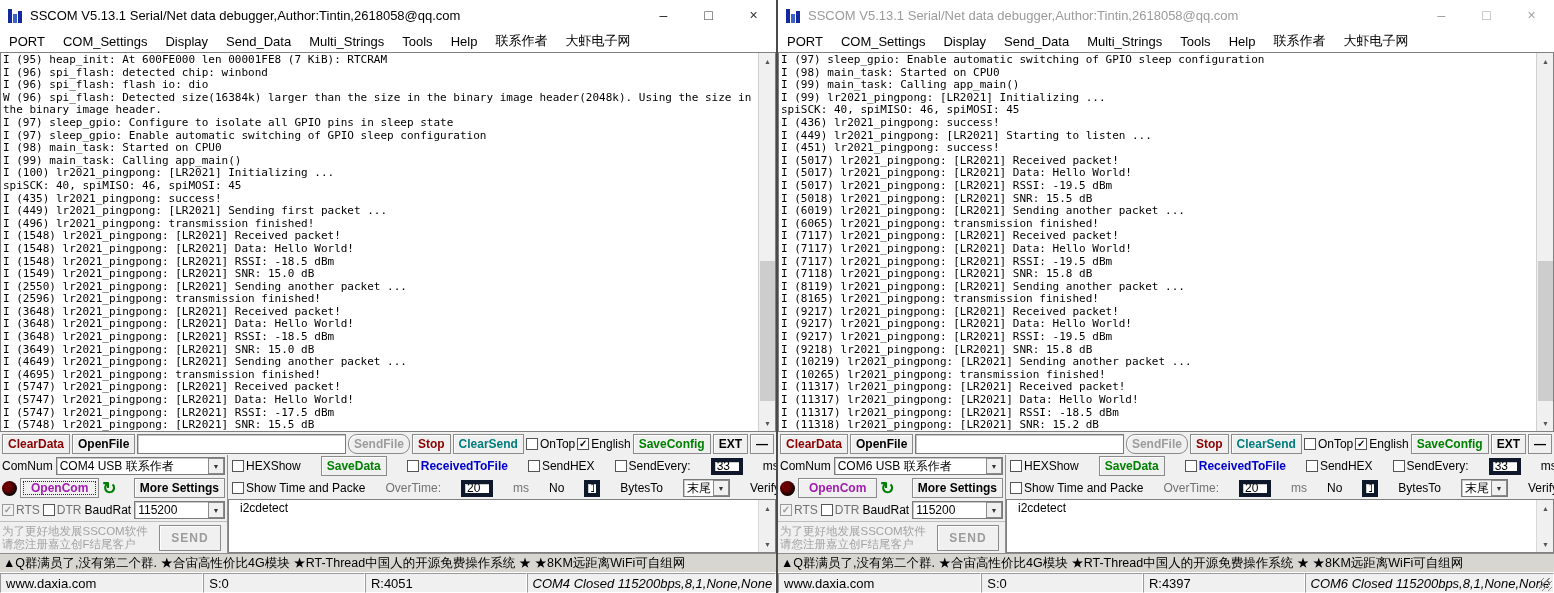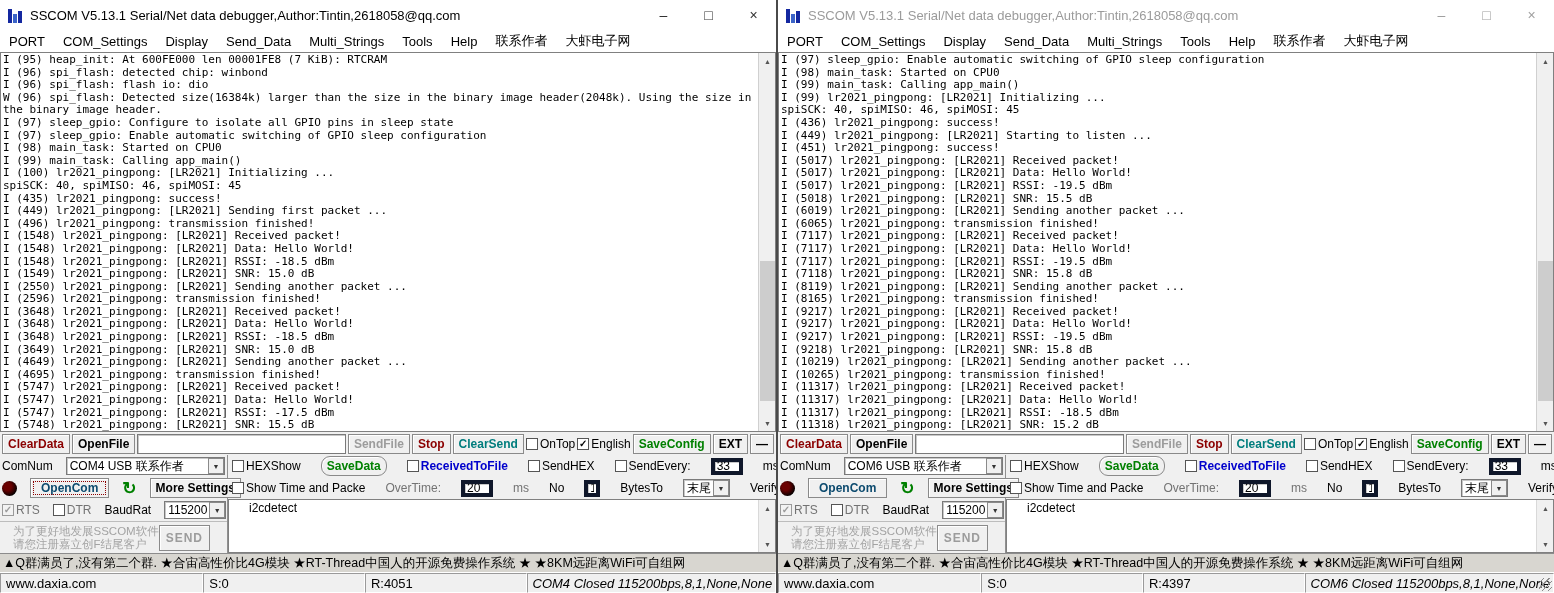--- a/index.html
+++ b/index.html
@@ -45,61 +45,61 @@
   
   .toolbar { height:24px; flex:0 0 auto; display:flex; align-items:center; gap:2px;
     padding:1px 2px; background:#f0f0f0; border-top:1px solid #808080; font-size:12px; }
   .btn { background:#f0f0f0; border:1px solid #8a8a8a; box-shadow:inset 1px 1px 0 #fff;
     font-size:12px; padding:1px 5px; height:20px; display:inline-flex; align-items:center;
     white-space:nowrap; color:#000; font-family:"Liberation Sans", sans-serif;font-weight:bold; }
   .btn.bold { font-weight:bold; }
   .btn.darkred { color:#8b0000; font-weight:bold; }
   .btn.teal { color:#007d7d; font-weight:bold; }
   .btn.green { color:#008000; font-weight:bold; }
-  .btn.disabled { color:#9c9c9c; }
+  .btn.disabled { color:#9c9c9c;border-radius:9px; }
   .sendbar { flex:1 1 auto; height:20px; border:1px solid #7a7a7a; background:#fff;
     box-shadow:inset 1px 1px 0 #c8c8c8; font-size:12px; padding:0 3px; min-width:40px; }
 
   .cbwrap { display:inline-flex; align-items:center; gap:2px; white-space:nowrap; font-size:12px; }
   .cb { width:12px; height:12px; background:#fff; border:1px solid #555; display:inline-flex;
     align-items:center; justify-content:center; font-size:10px; line-height:10px; color:#000; flex:0 0 auto; }
   .cb.checked::after { content:"✓"; font-weight:bold; }
   .cb.disabled { border-color:#9a9a9a; background:#f2f2f2; color:#9a9a9a; }
   .lbl-gray { color:#737373; }
   .addcrlf { background:#ffff00; color:#8b0000; font-weight:bold; padding:1px 4px; font-size:16px; }
 
   
   .lower { height:98px; flex:0 0 auto; display:flex; background:#f0f0f0; }
   .left-col { width:228px; flex:0 0 auto; border-right:1px solid #909090; display:flex; flex-direction:column; }
-  .lrow { height:22px; display:flex; align-items:center; gap:13px; padding:0 2px; font-size:12px; }
+  .lrow { height:22px; display:flex; align-items:center; gap:3px; padding:0 2px; font-size:12px; }
   .dd { background:#fff; border:1px solid #7a7a7a; box-shadow:inset 1px 1px 0 #c8c8c8;
     height:18px; display:inline-flex; align-items:center; font-size:12px; padding-left:3px; }
   .dd .dd-label { flex:1 1 auto; white-space:nowrap; overflow:hidden; }
   .dd .dd-arrow { width:16px; height:16px; background:#f0f0f0; border:1px solid #8a8a8a;
     display:flex; align-items:center; justify-content:center; font-size:7px; color:#333; margin-left:2px; }
   .dd.grow { flex:1 1 auto; }
   .dot { width:15px; height:15px; border-radius:50%;
     background:radial-gradient(circle at 38% 38%, #6a0000 0 28%, #000 75%); flex:0 0 auto; }
-  .opencom { position:relative; color:#0c4a6e; font-weight:bold; padding:1px 10px; }
+  .opencom { position:relative; color:#a21caf; font-weight:bold; padding:1px 10px; }
   .window:not(.inactive) .opencom::after { content:""; position:absolute; inset:2px; border:1px dotted #8b0000; }
   .refresh-icon { color:#008000; font-weight:bold; font-size:17px; line-height:17px; }
-  .reg-row { flex:1 1 auto; display:flex; align-items:center; border-top:1px solid #bdbdbd; padding:0 13px; }
+  .reg-row { flex:1 1 auto; display:flex; align-items:center; border-top:1px solid #bdbdbd; padding:0 2px; }
   .reg-text { font-size:11.5px; color:#a3a3a3; line-height:13px; white-space:nowrap; }
   .sendbtn { margin-left:auto; margin-right:4px; width:62px; height:26px; justify-content:center;
     color:#9c9c9c; font-weight:bold; letter-spacing:1px; }
 
   .right-col { flex:1 1 auto; display:flex; flex-direction:column; position:relative; overflow:hidden; }
   .rrow { height:22px; display:flex; align-items:center; gap:20px; padding:0 4px; font-size:12px; white-space:nowrap; }
   .blue-bold { color:#0000cc; font-weight:bold; }
-  .green-bold { color:#008000; font-weight:bold;border-radius:9px; }
+  .green-bold { color:#008000; font-weight:bold; }
   .num-in { width:32px; height:17px; border:4px solid #0f172a; background:#fff;
     box-shadow:inset 1px 1px 0 #c8c8c8; font-size:12px; padding:0 2px; }
   .num-in.tiny { width:16px; }
   .send-area { flex:1 1 auto; background:#fff; border:1px solid #808080; margin-left:0;
-    position:relative; font-size:12px; padding:1px 20px; overflow:hidden; }
+    position:relative; font-size:12px; padding:1px 11px; overflow:hidden; }
   .send-area .vscroll { border-left:1px solid #d9d9d9; }
 
   
   .banner { height:19px; flex:0 0 auto; background:#d8d6d0; border-top:1px solid #8c8c8c;
     display:flex; align-items:center; font-size:12.5px; color:#000; padding:0 3px;
     white-space:nowrap; overflow:hidden; }
   .statusbar { height:21px; flex:0 0 auto; background:#f0f0f0; border-top:1px solid #fff;
     display:flex; font-size:13px; color:#000; position:relative; }
   .status-cell { border:1px solid; border-color:#9a9a9a #fff #fff #9a9a9a; height:100%;
     display:flex; align-items:center; padding:0 5px; white-space:nowrap; overflow:hidden; }

